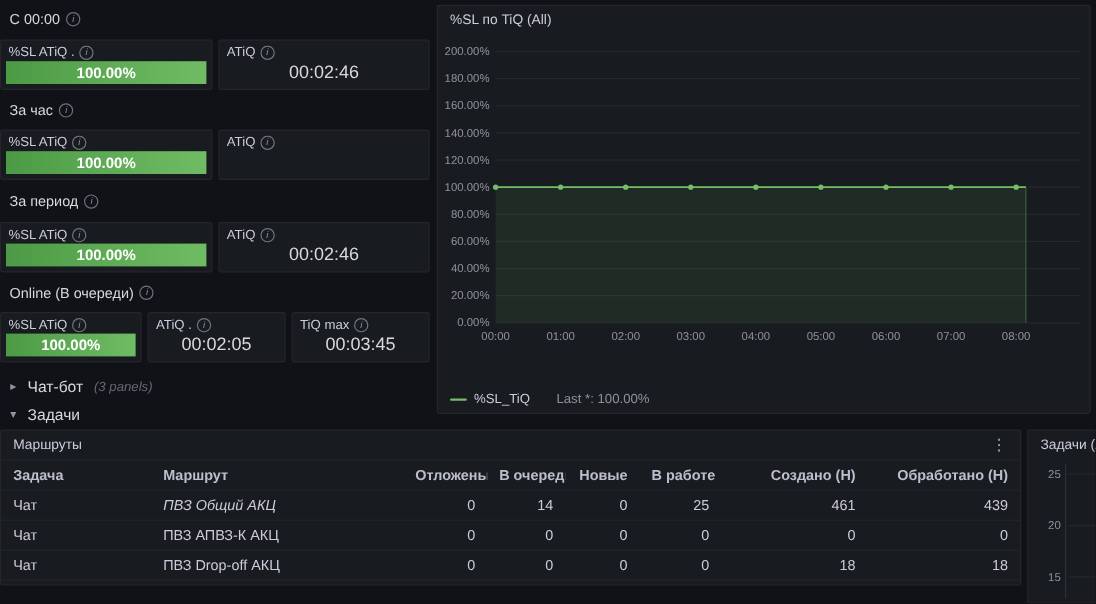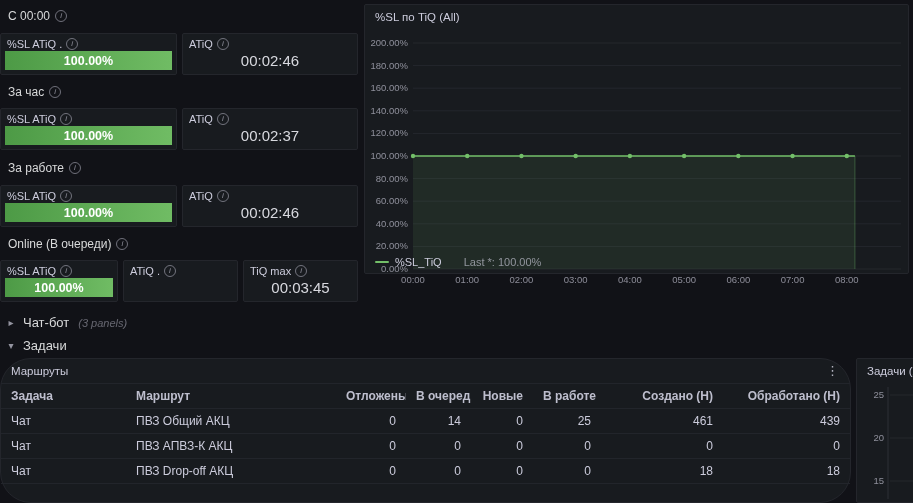--- a/index.html
+++ b/index.html
@@ -32,37 +32,37 @@
   .p-title { position:absolute; top:4px; left:6px; right:4px; display:flex; align-items:center; gap:4px;
     font-size:11px; color:#ccccdc; white-space:nowrap; overflow:hidden; }
   .gauge { position:absolute; left:4px; right:4px; bottom:4px; height:19px;
     background:linear-gradient(90deg,#4d9a46,#70bc64);
     display:flex; align-items:center; justify-content:center; }
   .gauge span { font-size:12.5px; font-weight:700; color:#ffffff; }
   .stat-value { position:absolute; left:0; right:0; bottom:5px; text-align:center;
     font-size:15px; color:#d8d9df; }
 
   
-  #chart-panel { left:364px; top:4px; width:545px; height:270px; }
+  #chart-panel { left:364px; top:4px; width:545px; height:341px; }
   #chart-svg { position:absolute; left:0; top:0; width:543px; height:286px; }
   .legend { position:absolute; left:10px; bottom:5px; display:flex; align-items:center; gap:6px; font-size:11px; white-space:nowrap; }
   .swatch { width:14px; height:2px; background:#73bf69; border-radius:1px; display:inline-block; }
   .legend-label { color:#ccccdc; cursor:pointer;text-align:right; }
   .legend-detail { color:rgba(204,204,220,0.65); margin-left:16px; }
 
   
   .row-toggle { position:absolute; left:6px; height:17px; display:flex; align-items:center; gap:7px; cursor:pointer; }
   #row-chatbot { top:314px; }
   #row-tasks { top:337px; }
   .chev { color:rgba(204,204,220,0.7); font-size:10px; width:10px; text-align:center; }
   .row-title { font-size:13px; font-weight:500; color:#d8d9da; }
   .row-meta { font-size:11px; font-style:italic; color:rgba(204,204,220,0.45); margin-left:2px; }
 
   
-  #table-panel { left:0; top:358px; width:851px; height:145px;border-radius:31px; }
+  #table-panel { left:0; top:358px; width:851px; height:130px; }
   .kebab { position:absolute; top:4px; right:8px; color:rgba(204,204,220,0.85); font-size:13px; cursor:pointer; padding:0 3px; }
   #routes-table { position:absolute; top:24px; left:0; right:0; font-size:12px; }
   .trow { display:flex; height:24px; align-items:center; border-bottom:1px solid #22252b; }
   .trow.head { border-top:1px solid #22252b; }
   .trow.head .cell { font-weight:600; color:rgba(204,204,220,0.92); }
   .cell { padding:0 10px; box-sizing:border-box; white-space:nowrap; overflow:hidden; color:#ccccdc; }
   .cell.r { text-align:right; }
 
   
   #side-panel { left:856px; top:358px; width:66px; height:145px; }
@@ -105,24 +105,23 @@
         </div>
         <div class="gauge">
           <span>100.00%</span>
         </div>
       </div>
       <div class="panel stat-panel" style="left: 182px; top: 108px; width: 176px; height: 42px;">
         <div class="p-title">
           <span>ATiQ</span>
           <span class="info-icon">i</span>
         </div>
-        <div class="stat-value">00:02:37</div>
       </div>
       <div class="section-header" style="top: 160px;">
-        <span class="sec-title">За работе</span>
+        <span class="sec-title">За период</span>
         <span class="info-icon">i</span>
       </div>
       <div class="panel stat-panel" style="left: 0px; top: 185px; width: 177px; height: 42px;">
         <div class="p-title">
           <span>%SL ATiQ</span>
           <span class="info-icon">i</span>
         </div>
         <div class="gauge">
           <span>100.00%</span>
         </div>
@@ -145,20 +144,21 @@
         </div>
         <div class="gauge">
           <span>100.00%</span>
         </div>
       </div>
       <div class="panel stat-panel" style="left: 123px; top: 260px; width: 115px; height: 42px;">
         <div class="p-title">
           <span>ATiQ .</span>
           <span class="info-icon">i</span>
         </div>
+        <div class="stat-value">00:02:05</div>
       </div>
       <div class="panel stat-panel" style="left: 243px; top: 260px; width: 115px; height: 42px;">
         <div class="p-title">
           <span>TiQ max</span>
           <span class="info-icon">i</span>
         </div>
         <div class="stat-value">00:03:45</div>
       </div>
     </div>
 
@@ -236,21 +236,21 @@
           <div class="cell" style="width: 210px;"><span>Маршрут</span></div>
           <div class="cell r" style="width: 70px;"><span>Отложены</span></div>
           <div class="cell r" style="width: 65px;"><span>В очереди</span></div>
           <div class="cell r" style="width: 62px;"><span>Новые</span></div>
           <div class="cell r" style="width: 68px;"><span>В работе</span></div>
           <div class="cell r" style="width: 122px;"><span>Создано (Н)</span></div>
           <div class="cell r" style="width: 127px;"><span>Обработано (Н)</span></div>
         </div>
         <div class="trow">
           <div class="cell" style="width: 125px;">Чат</div>
-          <div class="cell" style="width: 210px;">ПВЗ Общий АКЦ</div>
+          <div class="cell" style="width: 210px; font-style: italic;">ПВЗ Общий АКЦ</div>
           <div class="cell r" style="width: 70px;">0</div>
           <div class="cell r" style="width: 65px;">14</div>
           <div class="cell r" style="width: 62px;">0</div>
           <div class="cell r" style="width: 68px;">25</div>
           <div class="cell r" style="width: 122px;">461</div>
           <div class="cell r" style="width: 127px;">439</div>
         </div>
         <div class="trow">
           <div class="cell" style="width: 125px;">Чат</div>
           <div class="cell" style="width: 210px;">ПВЗ АПВЗ-К АКЦ</div>

